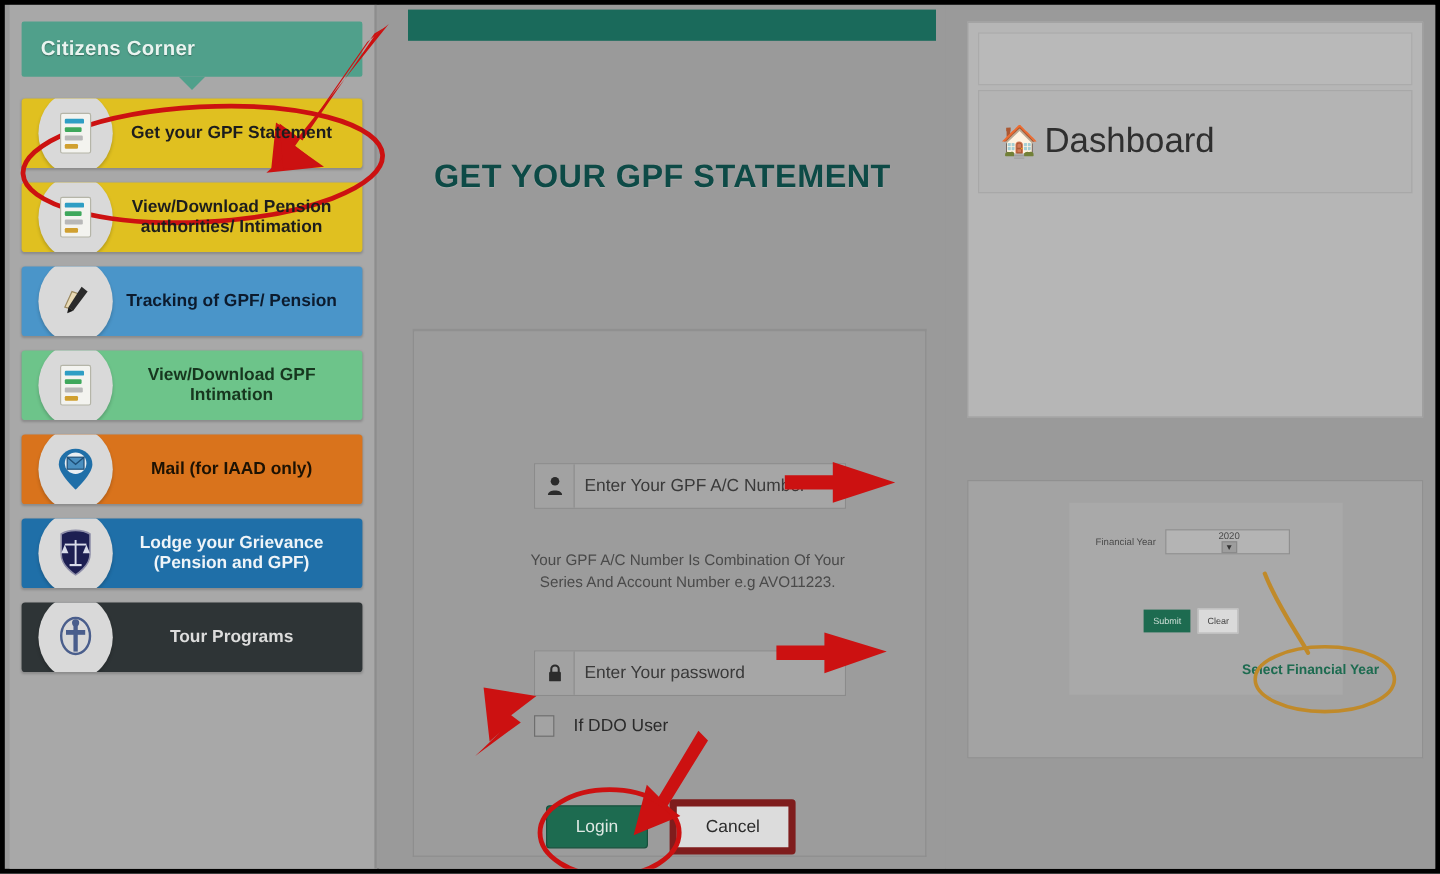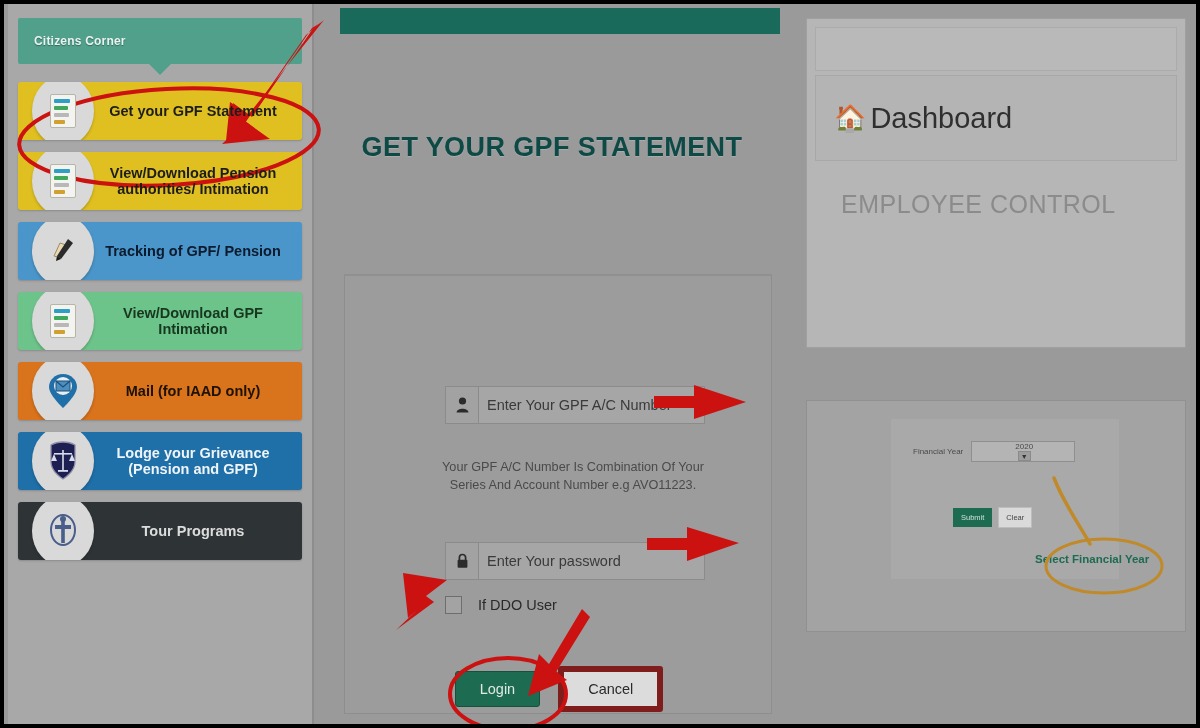--- a/index.html
+++ b/index.html
@@ -26,21 +26,21 @@
     padding:14px 10px 0 10px;
   }
   .cc-header{
     position:relative;
     height:46px;
     background:#50a08b;
     border-radius:2px;
     display:flex;align-items:center;
     padding-left:16px;
     color:#e9f4f0;
-    font-size:12px;
+    font-size:17px;
     font-weight:bold;
     letter-spacing:.2px;
     text-shadow:0 1px 1px rgba(0,0,0,.35);
   }
   .cc-caret{
     position:absolute;left:50%;bottom:-11px;margin-left:-11px;
     width:0;height:0;
     border-left:11px solid transparent;
     border-right:11px solid transparent;
     border-top:11px solid #50a08b;
@@ -424,23 +424,20 @@
   <div id="right">
 
     <div class="nav-card">
       <div class="nav-blank"></div>
 
       <div class="nav-dash">
         <span class="home-glyph">🏠</span>
         <span>Dashboard</span>
       </div>
 
-      <div class="nav-section">
-        <span>EMPLOYEE CONTROL</span>
-      </div>
 
     </div>
 
     <div class="report-card">
       <div class="report-body">
         <div class="report-inner">
           <div class="fy-row">
             <span class="fy-lbl">Financial Year</span>
             <span class="fy-sel">
               <span>2020</span>

